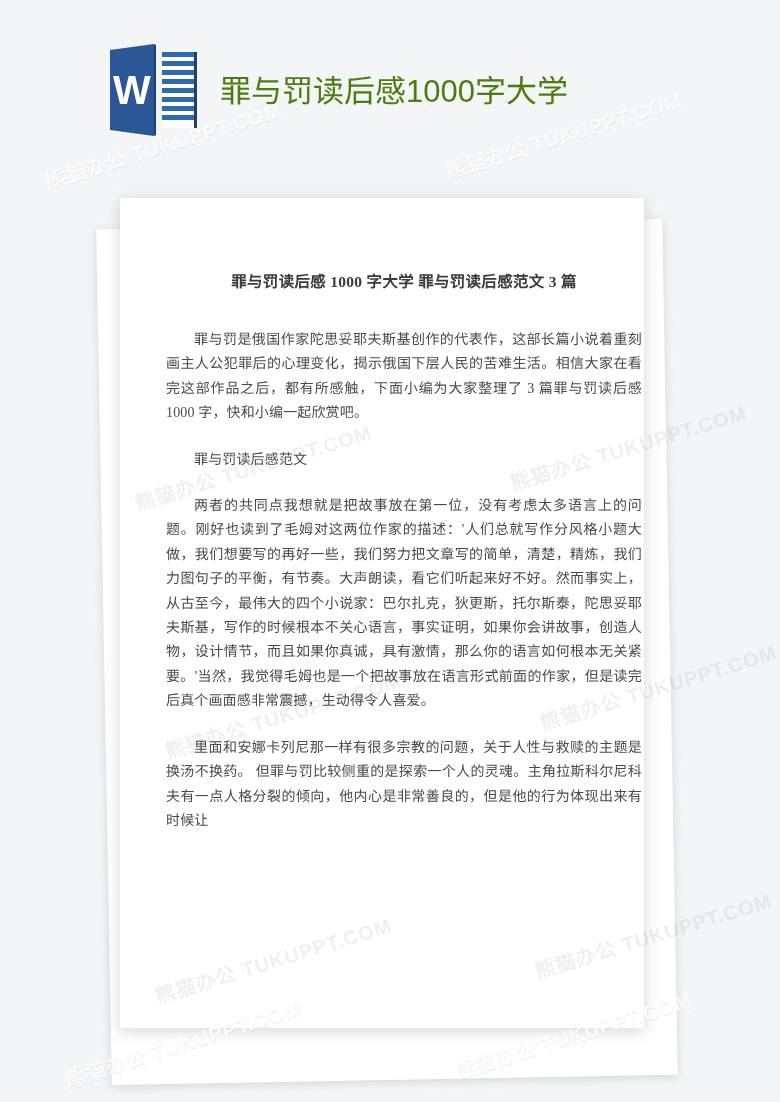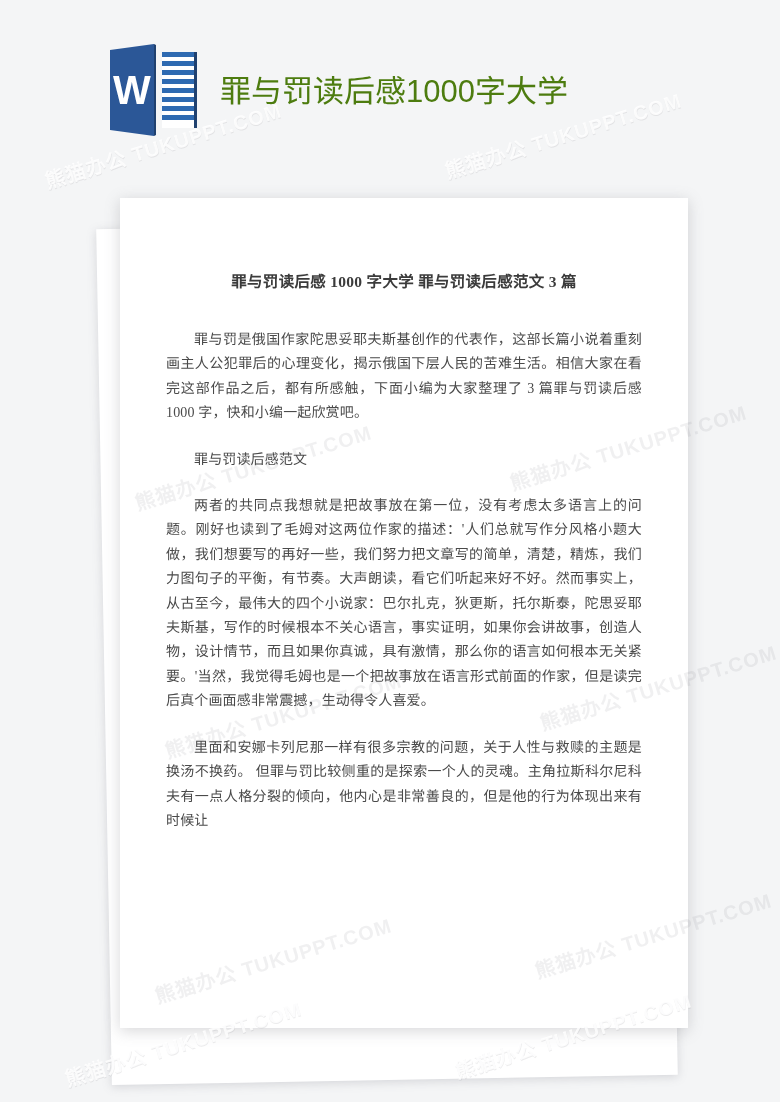--- a/index.html
+++ b/index.html
@@ -65,21 +65,21 @@
     height: 856px;
     background: #ffffff;
     box-shadow: 0 2px 10px rgba(120,120,130,0.25);
     transform: rotate(-1.05deg);
     transform-origin: 50% 50%;
   }
   .paper-front {
     position: absolute;
     left: 120px;
     top: 12px;
-    width: 568px;
+    width: 524px;
     height: 830px;
     background: #ffffff;
     box-shadow: 0 3px 14px rgba(110,110,120,0.28);
   }
 
   
   .doc-body {
     position: absolute;
     left: 0;
     top: 0;

